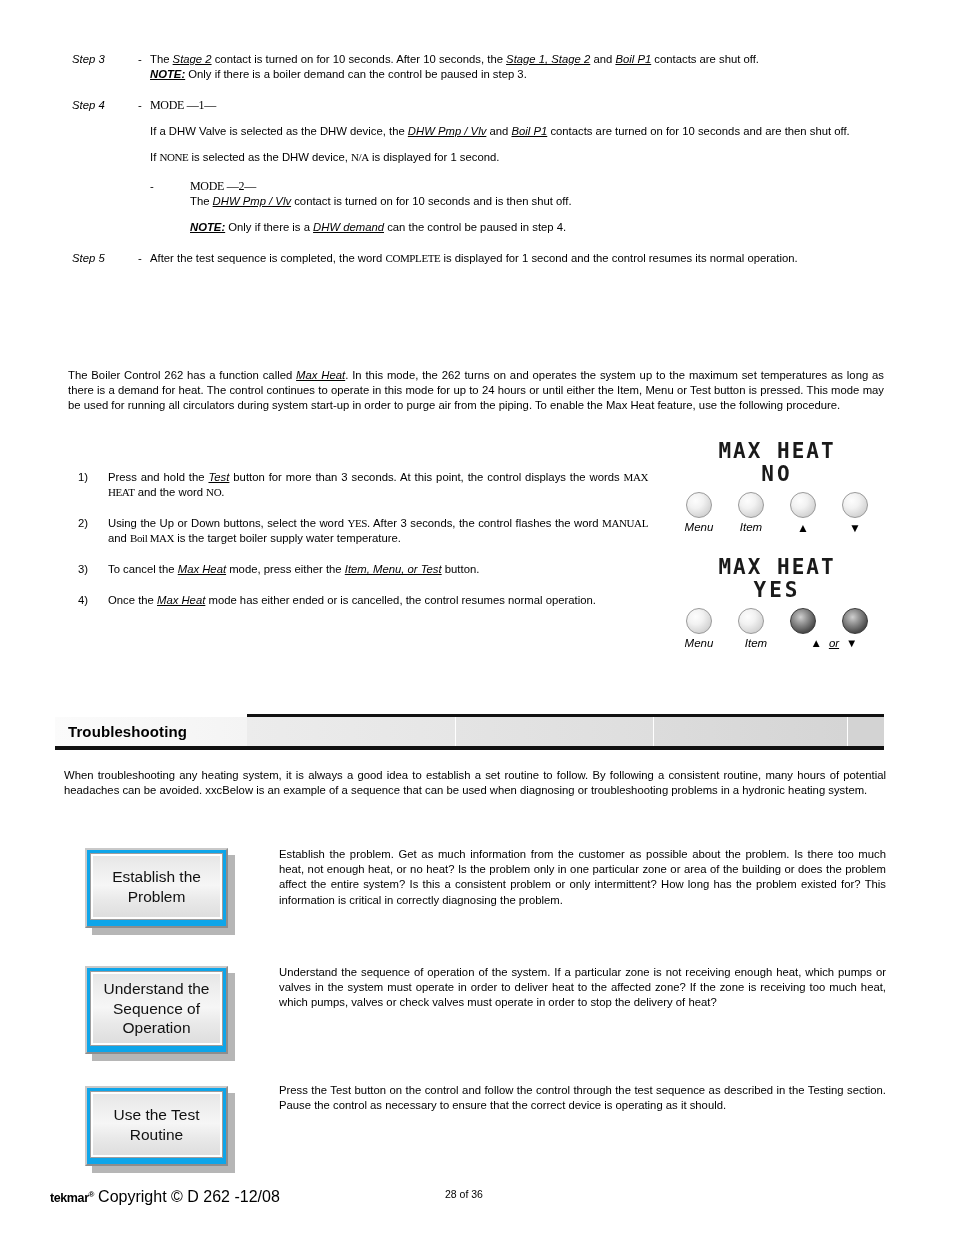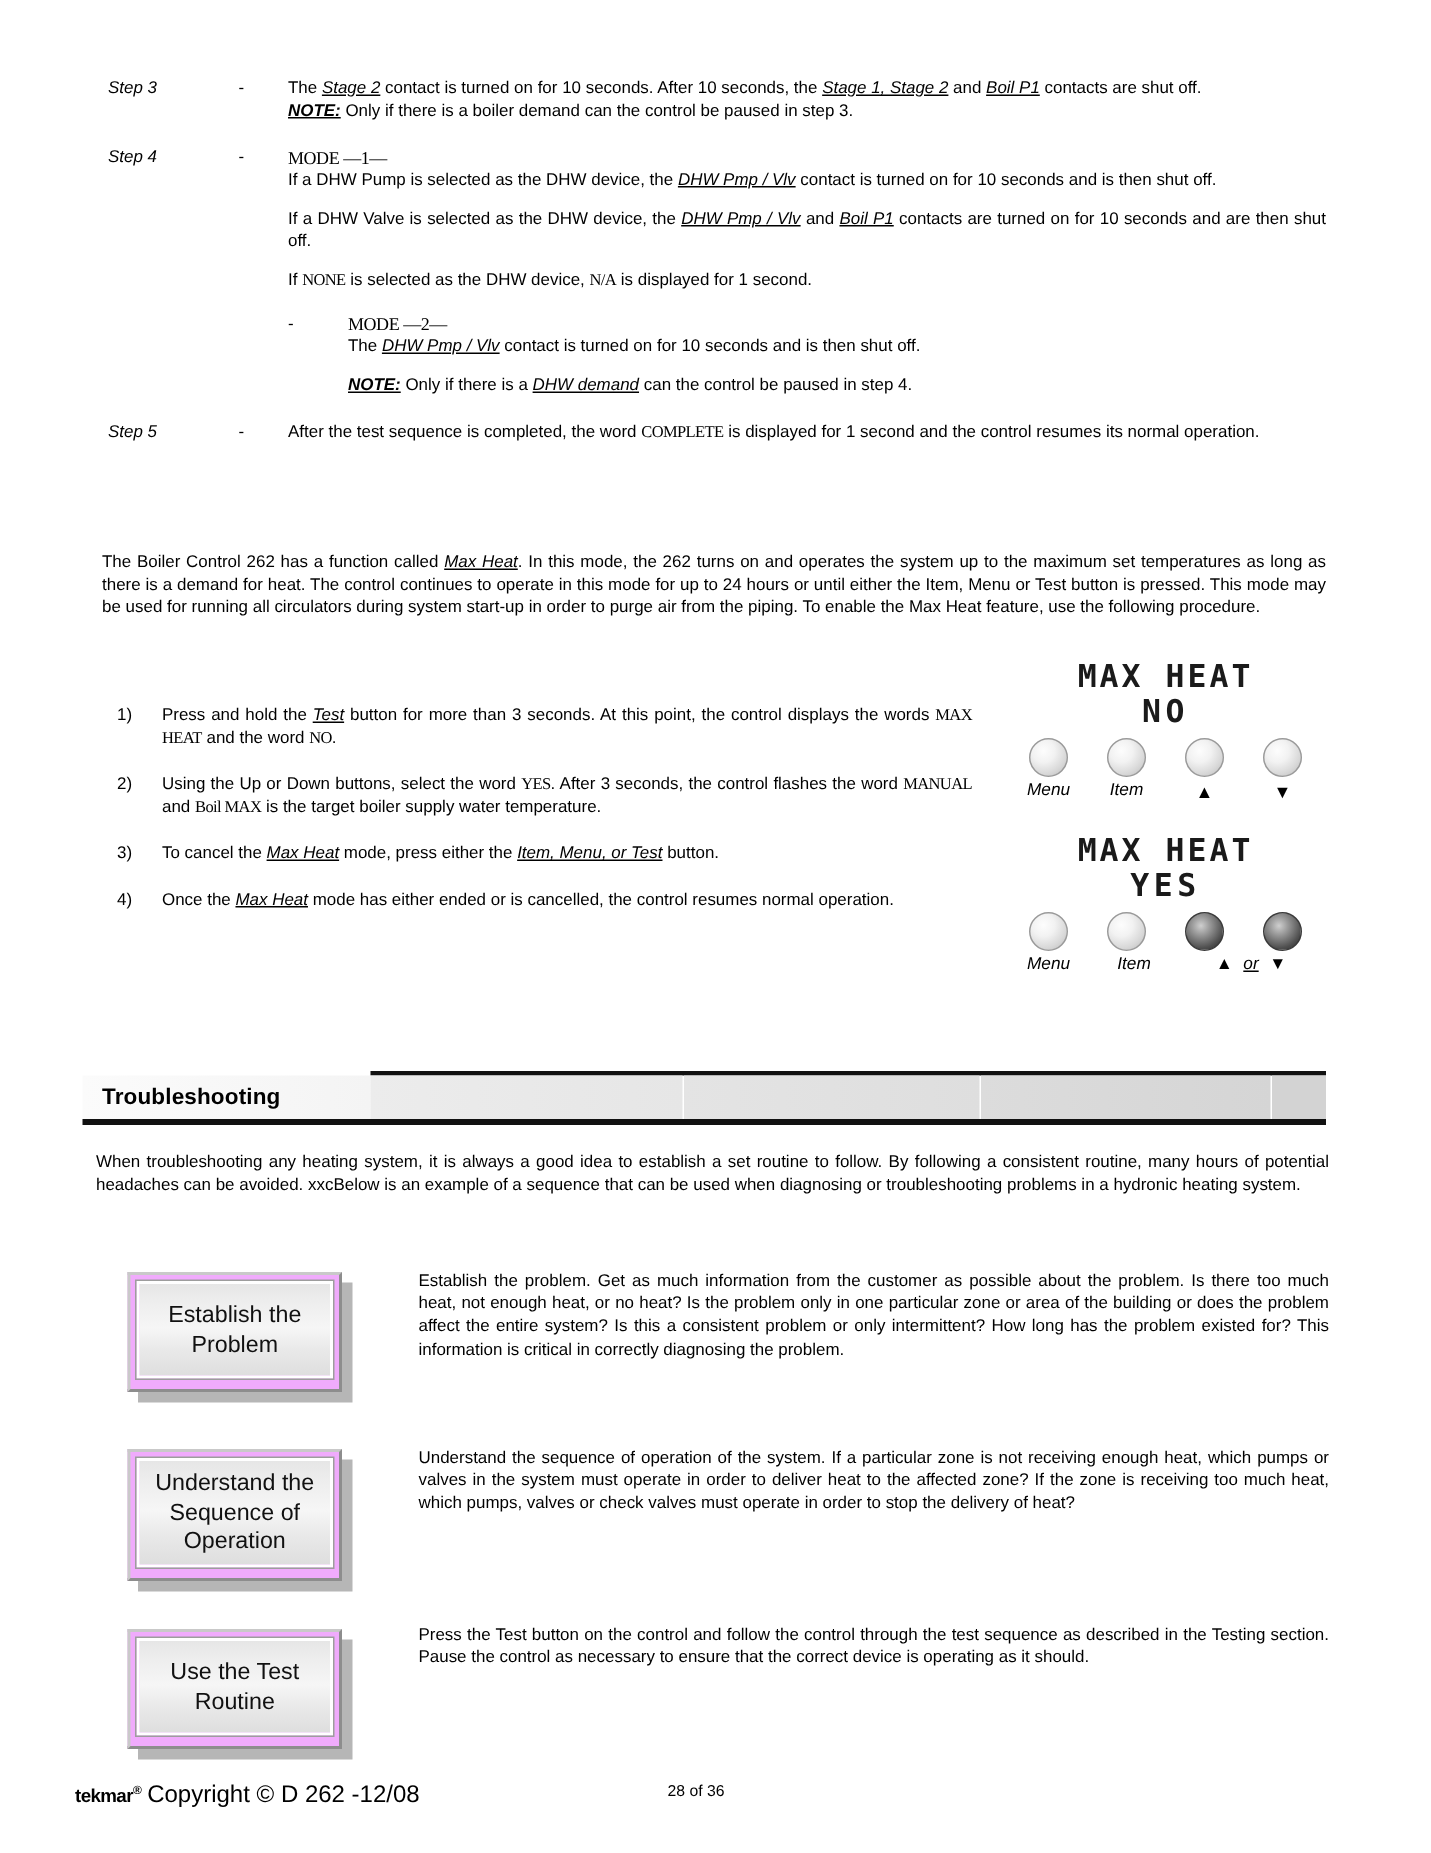--- a/index.html
+++ b/index.html
@@ -12,21 +12,21 @@
     color: #000000;
     position: relative;
     overflow: hidden;
   }
   .page { position:relative; width:954px; height:1235px; }
   .lcd { font-family: Liberation Serif, serif; letter-spacing: -0.4px; font-size: 11px; }
   i, .i { font-style: italic; text-decoration: underline; }
 
   
   .steps { position:absolute; left:72px; top:52px; width:812px; }
-  .step-row { display:flex; margin-bottom: 2px; gap: 21px; }
+  .step-row { display:flex; margin-bottom: 2px; }
   .step-label { width:66px; flex:0 0 66px; font-style:italic; font-size:11.3px; line-height:15px; }
   .step-dash { width:12px; flex:0 0 12px; font-size:11.3px; line-height:15px; }
   .step-body { flex:1; }
   .step-body p { margin:0 0 0 0; font-size:11.3px; line-height:15px; text-align:justify; }
   .step-body p.gap { margin-top: 11px; }
   .sub-line { display:flex; }
   .sub-line .sd { width:12px; flex:0 0 12px; font-size:11.3px; line-height:15px; }
   .sub-line .sb { flex:1;margin-left:28px; }
   .spacer-14 { height:14px; }
 
@@ -89,21 +89,21 @@
   .ts-banner .seg { position:absolute; top:3px; height:29px; }
   .ts-banner .seg.s1 { left:192px; width:208px; background:linear-gradient(to right,#ececec,#e6e6e6); }
   .ts-banner .seg.s2 { left:401px; width:197px; background:linear-gradient(to right,#e4e4e4,#dedede); }
   .ts-banner .seg.s3 { left:599px; width:193px; background:linear-gradient(to right,#dcdcdc,#d5d5d5); }
   .ts-banner .seg.s4 { left:793px; width:36px; background:#d3d3d3; }
 
   
   .ts-intro { position:absolute; left:64px; top:768px; width:822px; font-size:11.3px; line-height:15.2px; text-align:justify; }
   .flowbox {
     position:absolute; left:85px;
-    background:#f0abfc;
+    background:#0ea5e9;
     padding:4px 4px 7px 4px;
     border-top:2px solid #c9c9c9;
     border-left:2px solid #c9c9c9;
     border-right:2px solid #8d8d8d;
     border-bottom:2px solid #8d8d8d;
     box-shadow: 7px 7px 0 0 #b6b6b6;
   }
   .flowbox .inner {
     border:2px solid #ffffff;
     outline:1px solid #9d9d9d;
@@ -139,21 +139,20 @@
       </div>
     </div>
 
     <div class="spacer-14"></div>
 
     <div class="step-row">
       <div class="step-label">Step 4</div>
       <div class="step-dash">-</div>
       <div class="step-body">
         <p class="lcd" style="font-size:12px;letter-spacing:-0.3px;">MODE —1—</p>
-        <p>If a DHW Pump is selected as the DHW device, the <i>DHW Pmp / Vlv</i> contact is turned on for 10 seconds and is then shut off.</p>
         <p class="gap">If a DHW Valve is selected as the DHW device, the <i>DHW Pmp / Vlv</i> and <i>Boil P1</i> contacts are turned on for 10 seconds and are then shut off.</p>
         <p class="gap"><span>If </span><span class="lcd">NONE</span><span> is selected as the DHW device, </span><span class="lcd">N/A</span><span> is displayed for 1 second.</span></p>
 
         <div class="spacer-14"></div>
 
         <div class="sub-line">
           <div class="sd">-</div>
           <div class="sb">
             <p class="lcd" style="font-size:12px;letter-spacing:-0.3px;">MODE —2—</p>
             <p>The <i>DHW Pmp / Vlv</i> contact is turned on for 10 seconds and is then shut off.</p>

